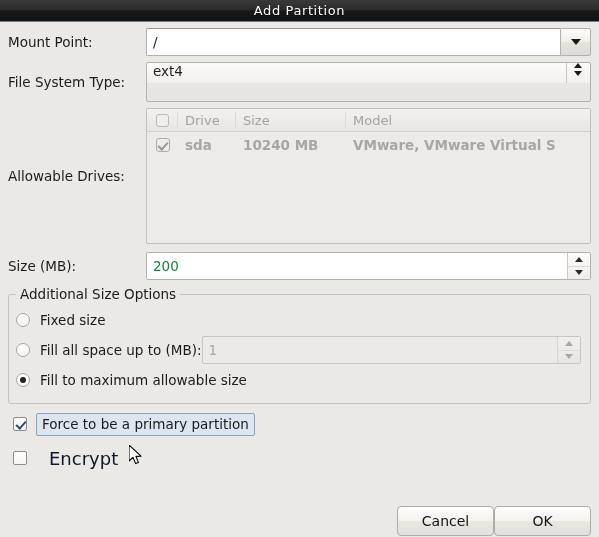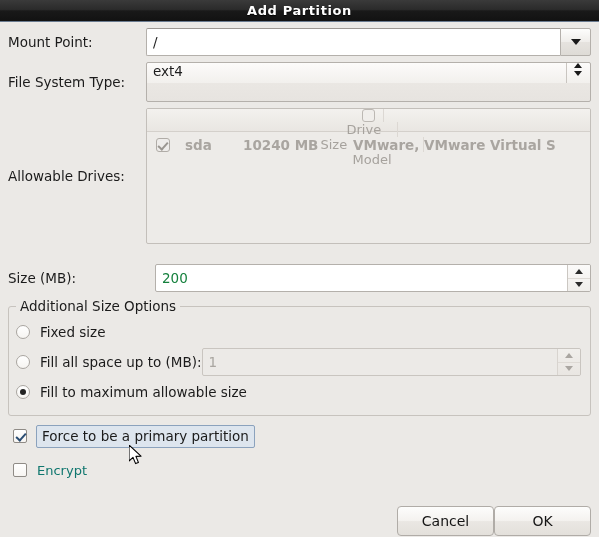--- a/index.html
+++ b/index.html
@@ -19,21 +19,21 @@
   
   .titlebar {
     height: 21px;
     background: linear-gradient(to bottom, #3a3a3a 0%, #2b2b2b 45%, #191919 52%, #121212 100%);
     border-bottom: 1px solid #6a7b90;
     display: flex; align-items: center; justify-content: center;
     position: relative;
   }
   .titlebar .title {
     color: #ffffff;
-    font-weight: bold;
+    font-weight: normal;
     font-size: 13px;
     letter-spacing: .6px;
     text-shadow: 0 1px 1px rgba(0,0,0,.9);
   }
 
   
   .body {
     position: relative;
     padding: 0 8px;
     height: 515px;
@@ -142,21 +142,20 @@
     overflow: hidden;
   }
   .drives-head {
     display: flex;
     height: 22px;
     align-items: center;
     background: linear-gradient(to bottom, #f3f1ee 0%, #e9e6e2 100%);
     border-bottom: 1px solid #d4d0cb;
     color: #a6a29d;
     font-size: 13px;
-    flex-direction: column;
   }
   .dh-cell {
     padding-left: 7px;
     box-sizing: border-box;
     border-right: 1px solid #dcd8d3;
     height: 16px;
     display: flex; align-items: center;
     white-space: nowrap;
   }
   .dh-check { width: 31px; justify-content: center; padding-left: 0; }
@@ -196,21 +195,21 @@
     content: "";
     position: absolute;
     left: 3px; top: 1px;
     width: 4px; height: 8px;
     border: solid #9a9691;
     border-width: 0 2px 2px 0;
     transform: rotate(42deg);
   }
 
   
-  .size-row { margin-top: 20px; gap: 9px; }
+  .size-row { margin-top: 8px; }
   .spin {
     flex: 1;
     display: flex;
     height: 28px;
     box-sizing: border-box;
     border: 1px solid #b4b0ab;
     border-radius: 2px;
     background: #ffffff;
     overflow: hidden;
   }
@@ -333,21 +332,21 @@
   }
   .focus-label {
     border: 1px solid #8ba2bd;
     background: #dde5ee;
     border-radius: 2px;
     padding: 2px 5px 3px 5px;
     font-size: 13.5px;
     color: #1b1b1b;
     white-space: nowrap;
   }
-  .plain-label { font-size: 13px; color: #0f766e; padding-left: 1px; }
+  .plain-label { font-size: 18px; color: #0f172a; padding-left: 1px; margin-left: 12px; }
 
   
   .actions {
     position: absolute;
     right: 8px;
     bottom: 7px;
     display: flex;
   }
   .btn {
     width: 97px; height: 30px;

